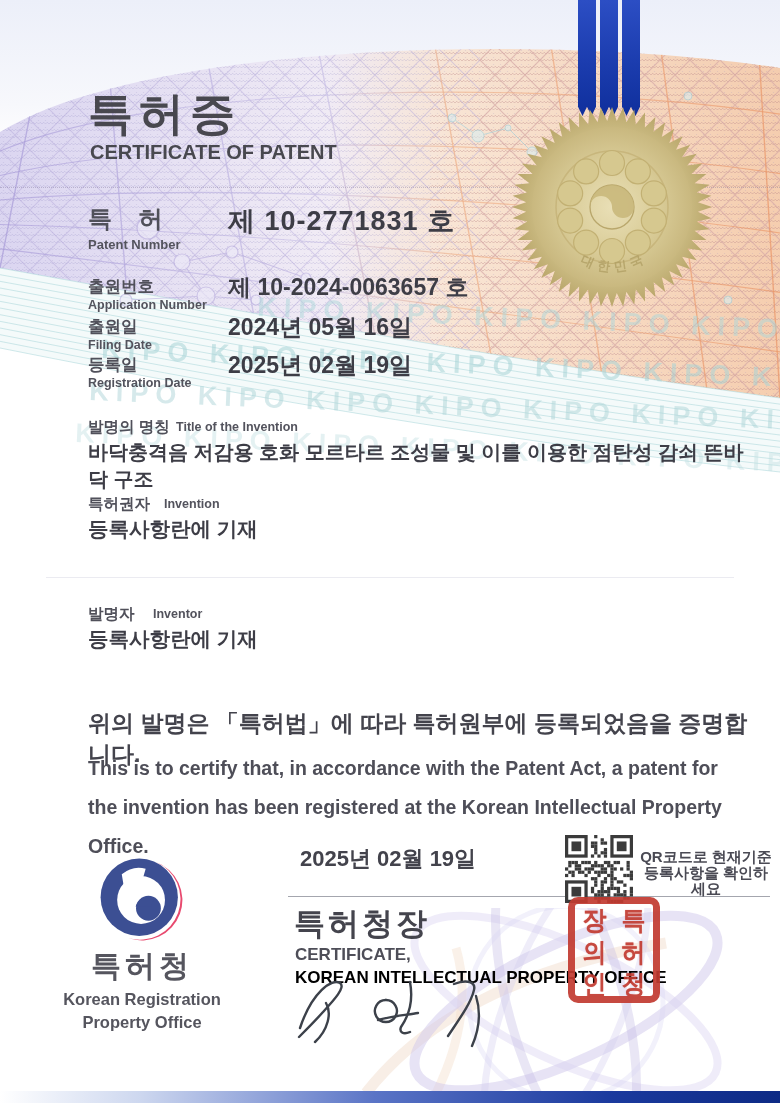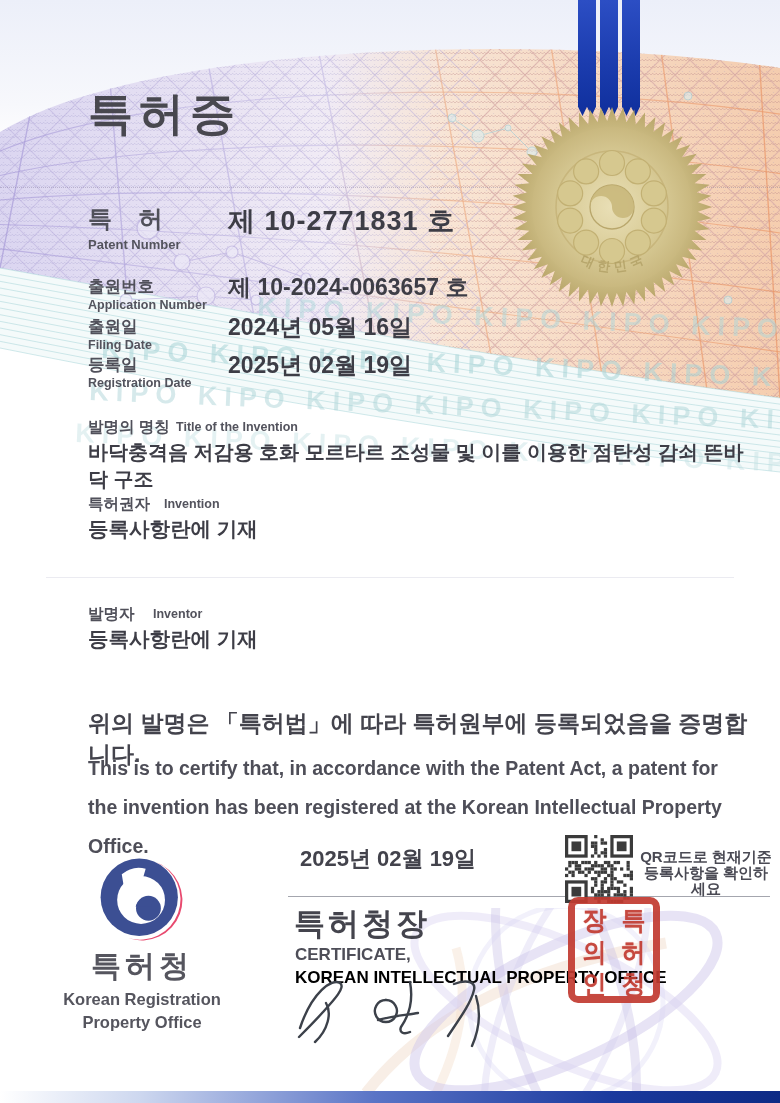--- a/index.html
+++ b/index.html
@@ -218,20 +218,21 @@
       <circle cx="77.13744889913117" cy="67.40325224750231" r="12.5" fill="#d6c88f" stroke="#c2b073" stroke-width="1.2"></circle>
       <circle cx="103" cy="103" r="22" fill="none" stroke="#b9a76c" stroke-width="1.3"></circle>
       <path d="M 81,103 a22,22 0 1 1 44,0 a11,11 0 1 1 -22,0 a11,11 0 1 0 -22,0 z" fill="#c9b87b" opacity=".9"></path>
       <text x="76.96885484314879" y="161.46690928912645" font-size="13" font-weight="700" fill="#b3a267" text-anchor="middle" opacity=".85" transform="rotate(24 77.0 161.5)">대</text>
       <text x="94.09292153855581" y="166.3771563994605" font-size="13" font-weight="700" fill="#b3a267" text-anchor="middle" opacity=".85" transform="rotate(8 94.1 166.4)">한</text>
       <text x="111.90707846144419" y="166.3771563994605" font-size="13" font-weight="700" fill="#b3a267" text-anchor="middle" opacity=".85" transform="rotate(-8 111.9 166.4)">민</text>
       <text x="129.0311451568512" y="161.46690928912645" font-size="13" font-weight="700" fill="#b3a267" text-anchor="middle" opacity=".85" transform="rotate(-24 129.0 161.5)">국</text>
     </svg>
 
   <div class="t title-ko">특허증</div>
+  <div class="t title-en">CERTIFICATE OF PATENT</div>
 
   <div class="t lbl-ko f0-ko">특 허</div>
   <div class="t lbl-en f0-en">Patent Number</div>
   <div class="t val f0-val">제 10-2771831 호</div>
 
   <div class="t lbl-ko f1-ko">출원번호</div>
   <div class="t lbl-en f1-en">Application Number</div>
   <div class="t val f1-val">제 10-2024-0063657 호</div>
 
   <div class="t lbl-ko f2-ko">출원일</div>

